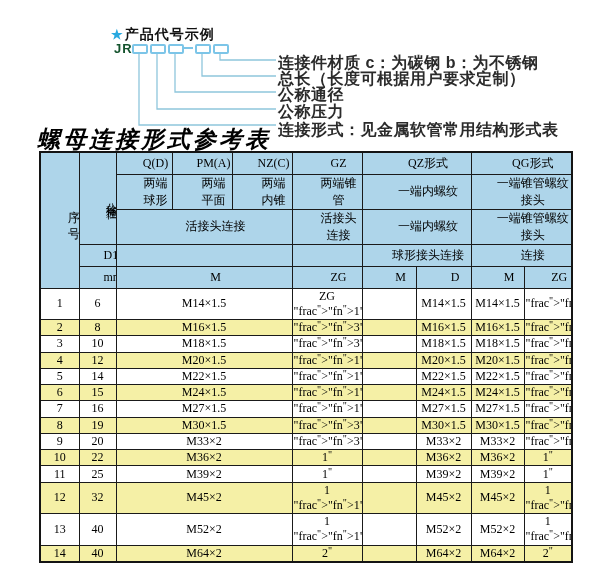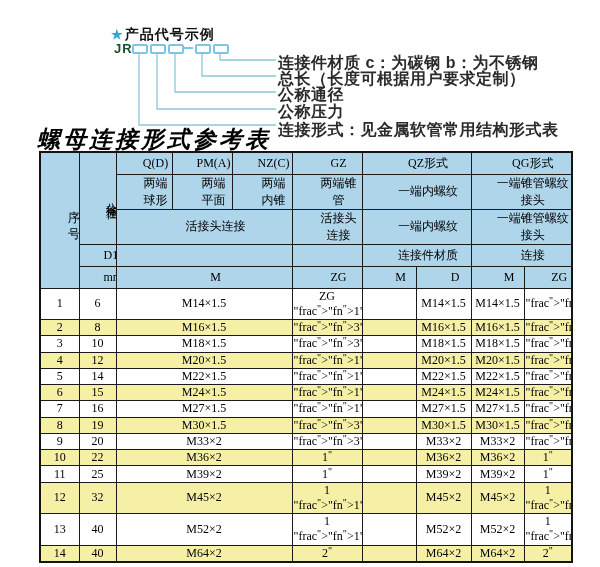--- a/index.html
+++ b/index.html
@@ -96,21 +96,21 @@
       <tr>
         <th colspan="3">活接头连接</th>
         <th>活接头连接</th>
         <th colspan="2">一端内螺纹</th>
         <th colspan="2">一端锥管螺纹接头</th>
       </tr>
       <tr>
         <th>D1</th>
         <th colspan="3"></th>
         <th></th>
-        <th colspan="2">连接件材质</th>
+        <th colspan="2">球形接头连接</th>
         <th colspan="2">连接</th>
       </tr>
       <tr>
         <th>mm</th>
         <th colspan="3">M</th>
         <th>ZG</th>
         <th>M</th>
         <th>D</th>
         <th>M</th>
         <th>ZG</th>

